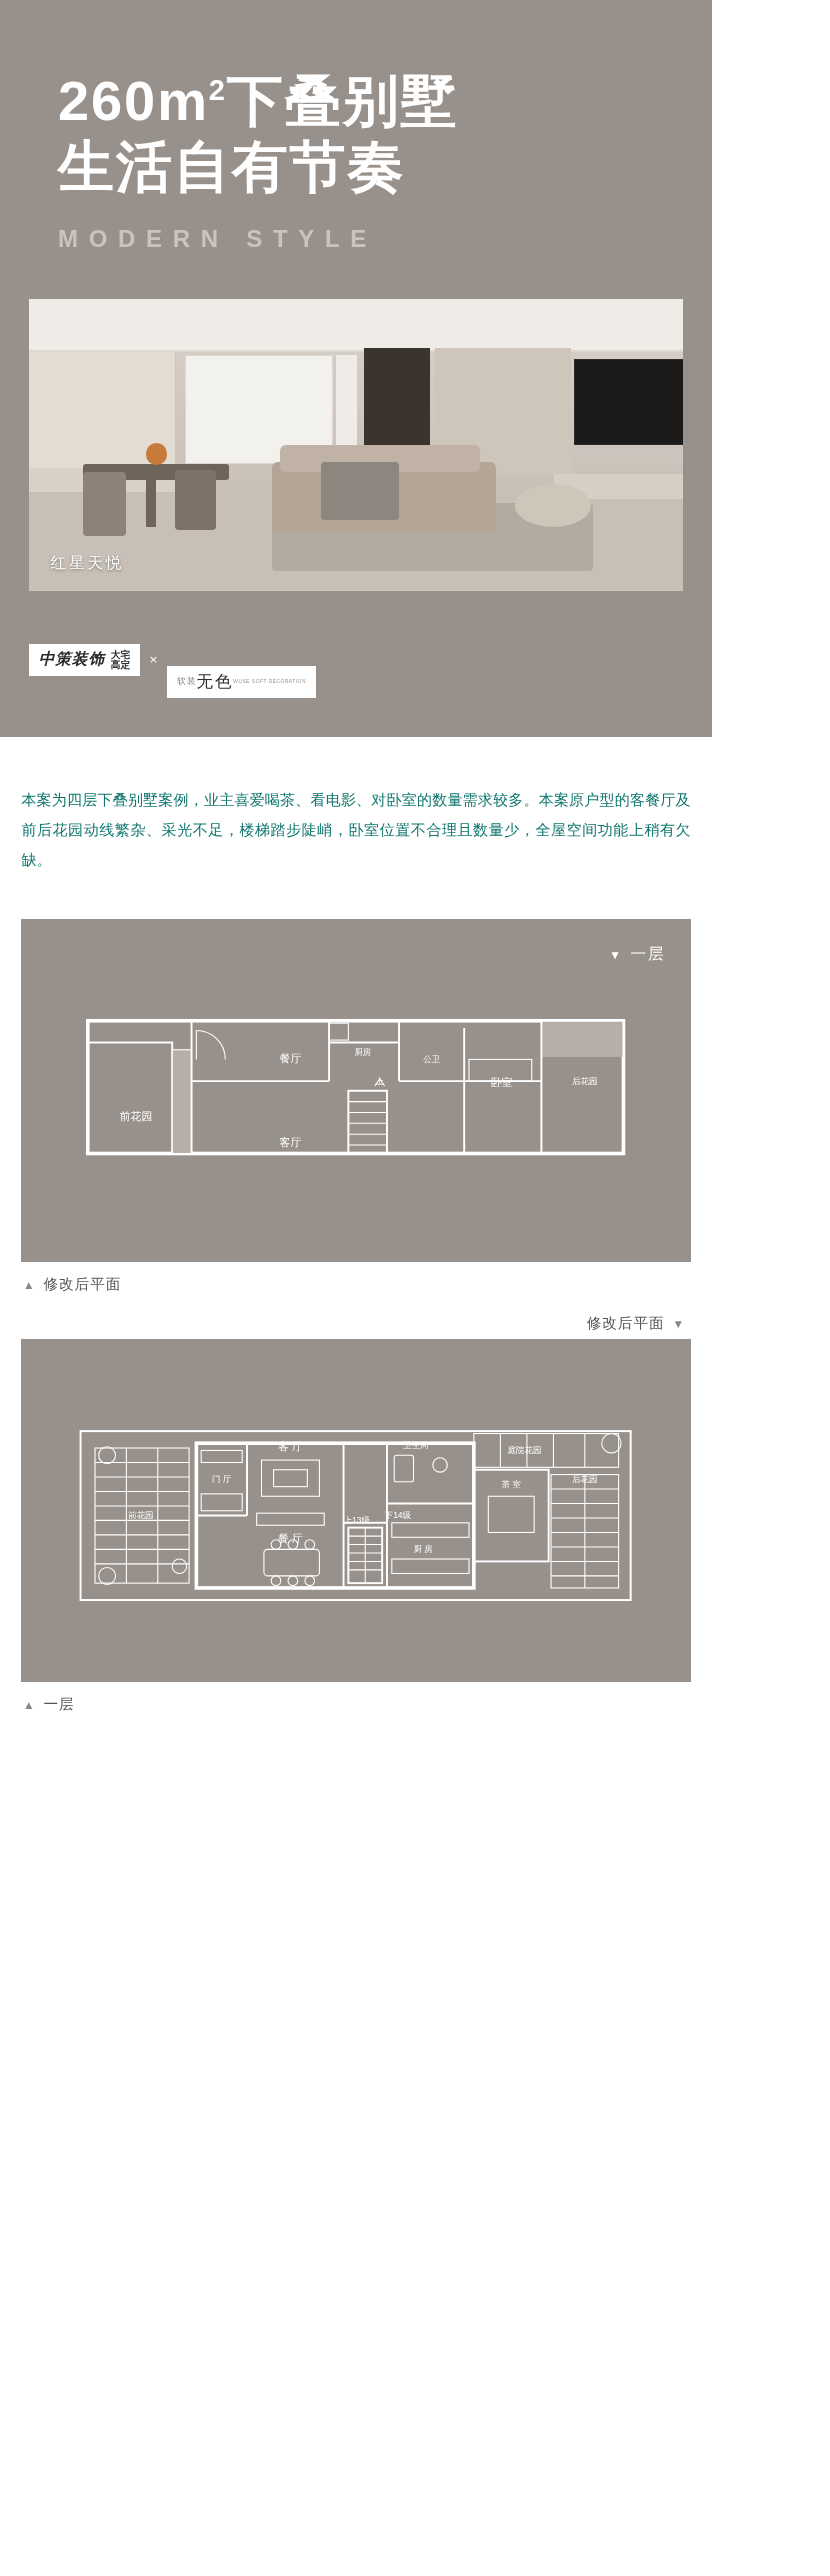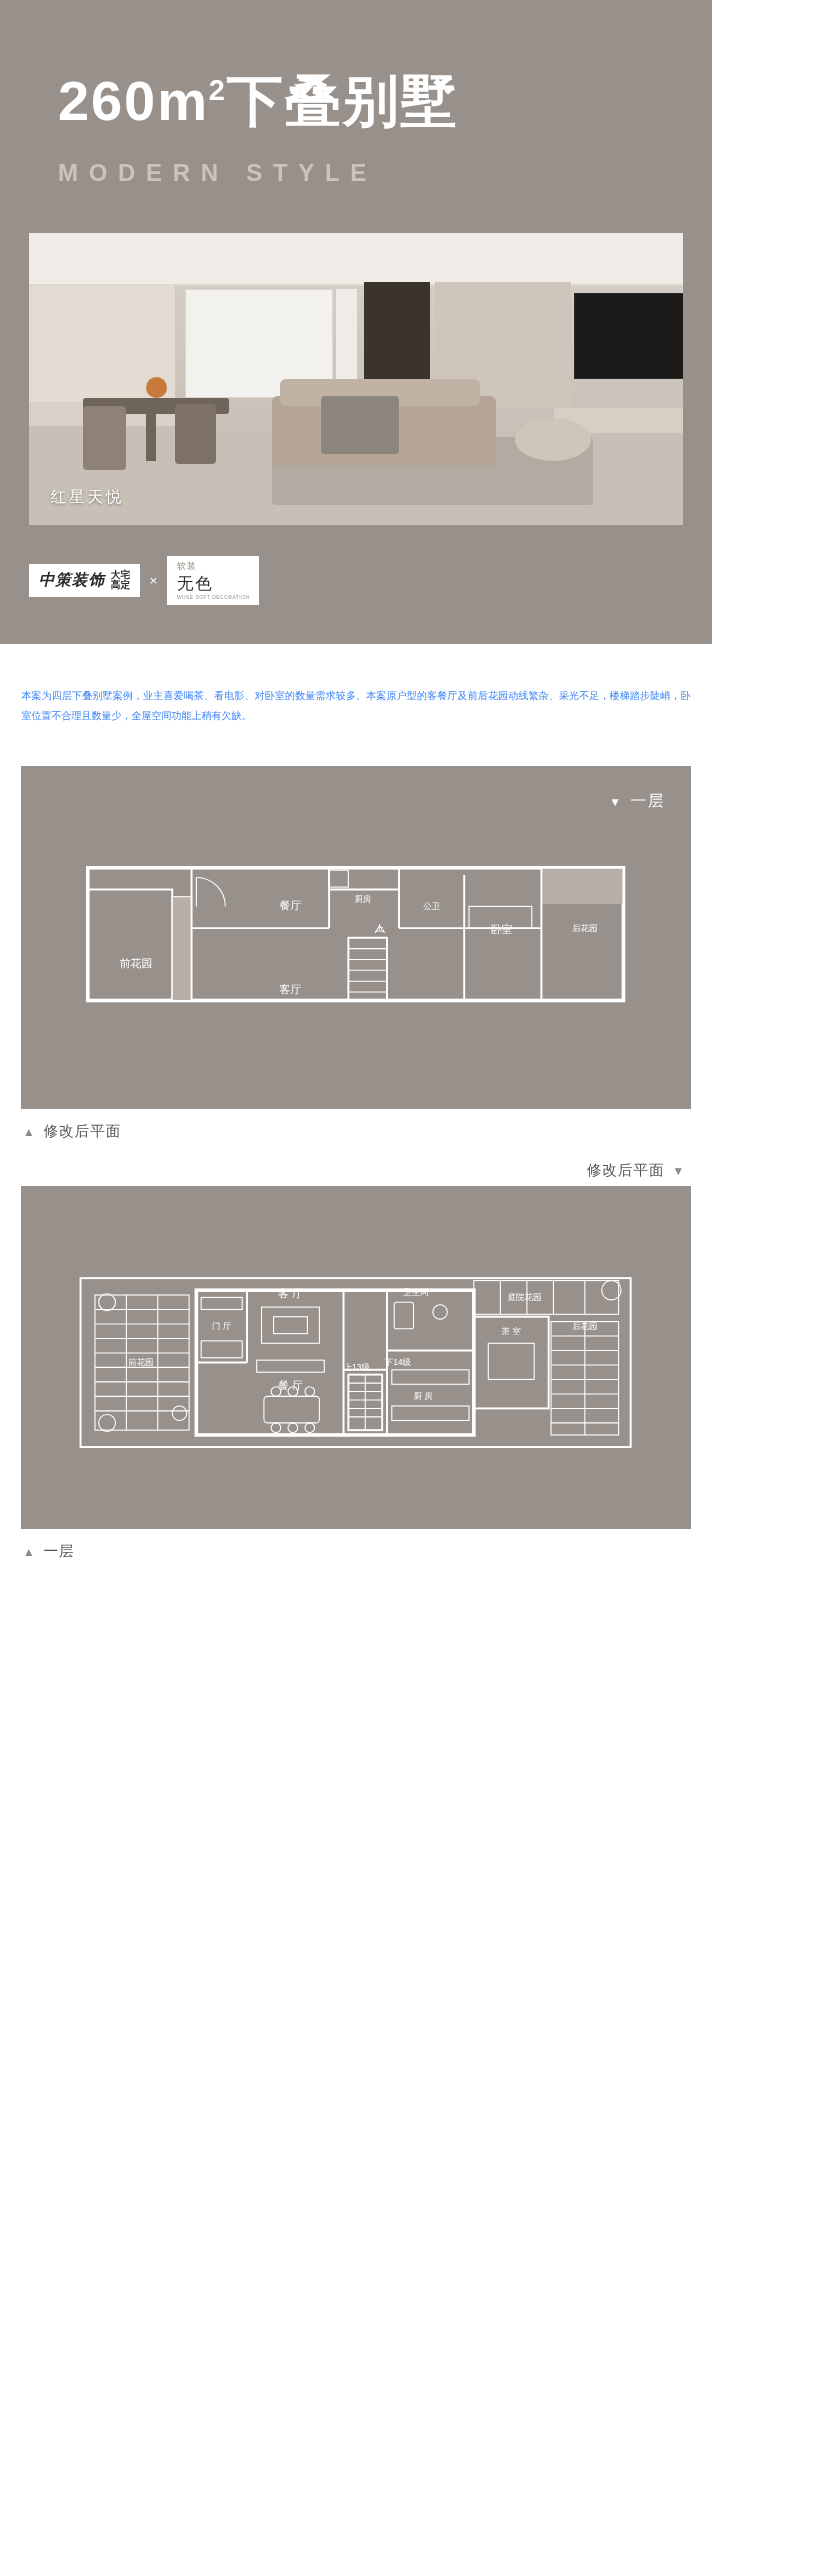--- a/index.html
+++ b/index.html
@@ -60,27 +60,27 @@
   .credit-lines .k{color:#e6e0da;}
   .credit-lines .v{color:#ffffff;font-weight:bold;}
   .credit-lines .sep{color:#cfc7c0;margin:0 7.8px;}
   .logos{display:flex;align-items:center;gap:9.7px;margin-top:5.8px;}
   .logo-box{
     background:#fff;color:#2b2b2b;padding:5.8px 9.7px;display:flex;align-items:center;gap:5.8px;
   }
   .logo-main{font-size:15.6px;font-weight:bold;letter-spacing:1px;font-style:italic;}
   .logo-stack{display:flex;flex-direction:column;line-height:1.05;font-size:9.7px;font-weight:bold;}
   .logo-x{color:#fff;font-size:13.6px;}
-  .logo-box2{background:#fff;padding:4.9px 9.7px;display:flex;flex-direction:column;}
+  .logo-box2{background:#fff;padding:4.9px 9.7px;display:flex;flex-direction:row;align-items:center;margin-top:44px;}
   .logo-b2-top{font-size:8.8px;color:#8a7f74;letter-spacing:1px;}
   .logo-b2-main{font-size:16.5px;font-weight:normal;color:#2b2b2b;letter-spacing:1.9px;}
   .logo-b2-sub{font-size:4.9px;color:#9a9088;letter-spacing:0.5px;}
 
   
-  .desc{padding:33px 21.4px 29px 21.4px;font-size:10px;line-height:2.0;color:#3b82f6;text-align:justify;font-family:Liberation Mono, monospace;}
+  .desc{padding:33px 21.4px 29px 21.4px;font-size:15px;line-height:2.0;color:#0f766e;text-align:justify;}
 
   
   .plan-sec{background:#98918b;margin:0 21.4px;position:relative;}
   .plan-tag{
     position:absolute;right:25px;top:25px;color:#fff;font-size:15.6px;letter-spacing:1.9px;
   }
   .plan-tag .tri{font-size:11.7px;margin-right:7.8px;}
   .plan-canvas{padding:68px 33px 58px 33px;}
   .plan-caption{
     display:flex;align-items:center;gap:7.8px;font-size:14.6px;color:#555;
@@ -100,20 +100,21 @@
 </style>
 </head>
 <body>
 
 <div class="page">
 
   <section class="hero">
     <div class="hero-inner">
       <h1 class="hero-title">
         <span>260m</span><span class="sup">2</span><span>下叠别墅</span><br>
+        <span>生活自有节奏</span>
       </h1>
       <div class="hero-sub">MODERN STYLE</div>
     </div>
 
     <div class="hero-photo">
       <div class="ph ph-ceiling"></div>
       <div class="ph ph-ceil-line"></div>
       <div class="ph ph-cab-l"></div>
       <div class="ph ph-cab-l2"></div>
       <div class="ph ph-win"></div>

